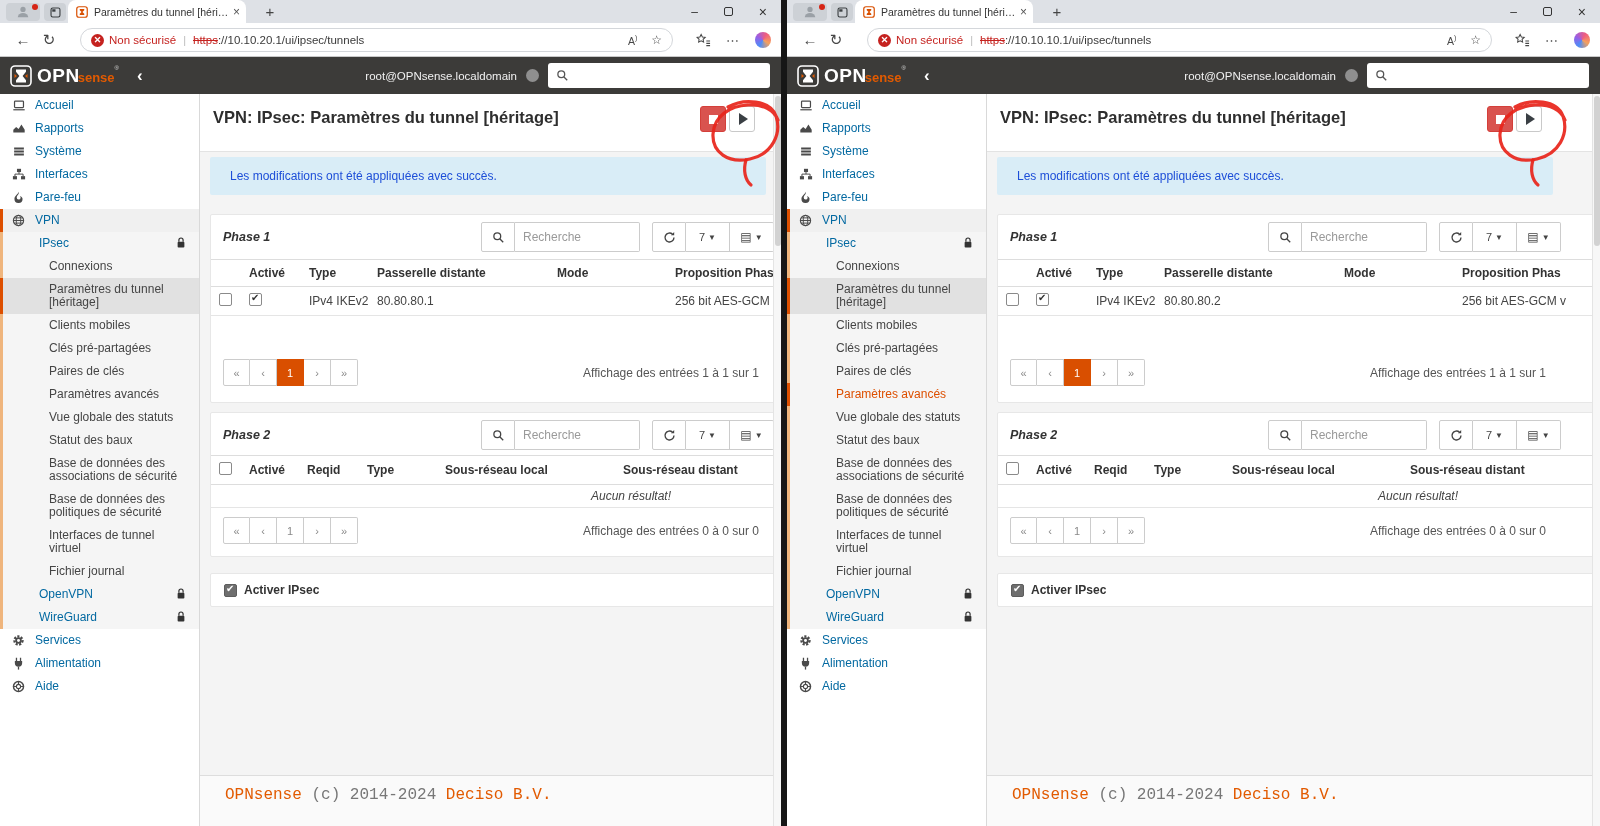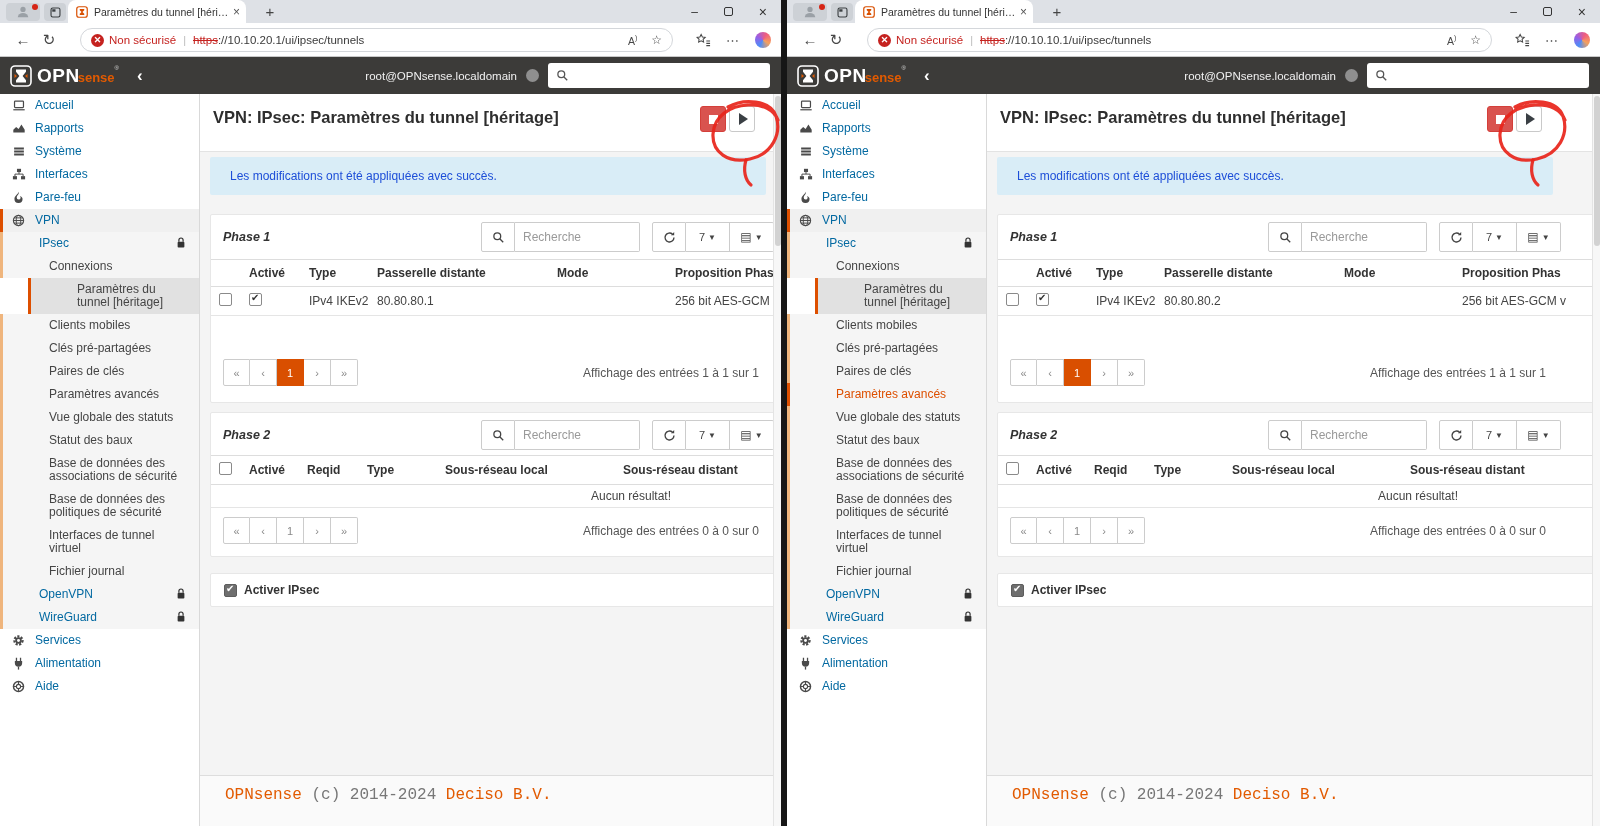--- a/index.html
+++ b/index.html
@@ -56,21 +56,21 @@
   .app-body { position:absolute; top:37px; left:0; right:0; bottom:0; }
   .sidebar { position:absolute; left:0; top:0; bottom:0; width:200px; background:#fff; border-right:1px solid #d9d9d9; overflow:hidden; }
   .side-item { display:flex; align-items:flex-start; padding:5px 10px 5px 9px; font-size:12px; color:#0369a1; line-height:13px; border-left:3px solid transparent; cursor:default; position:relative; }
   .side-item .s-ico { width:14px; height:13px; margin-right:9px; flex:none; display:inline-flex; align-items:center; }
   .side-item.lvl1 { padding-left:36px; }
   .side-item.lvl2 { padding-left:46px; color:#454545; }
   .side-item .lbl { flex:1; }
   .side-item .lock { position:absolute; right:12px; top:4px; }
   .side-item.vpn { background:#f5f5f5; border-left-color:#efb57d; }
   .side-item.vpn-head { border-left-color:#dd4f00; background:#f0f0f0; }
-  .side-item.selected { background:#e1e1e1; border-left-color:#dd4f00;margin-left:28px; }
+  .side-item.selected { background:#e1e1e1; border-left-color:#dd4f00; }
   .side-item.hovered { color:#dd4f00; border-left-color:#dd4f00; }
 
   .content { position:absolute; left:200px; top:0; right:0; bottom:0; background:#f4f4f4; overflow:hidden; }
   .title-bar { height:58px; background:#fff; border-bottom:1px solid #e3e3e3; position:relative; }
   .page-title { position:absolute; left:13px; top:14px; font-size:16.5px; font-weight:bold; color:#2e2e2e; }
   .hdr-buttons { position:absolute; left:500px; top:12px; display:flex; gap:3px; }
   .btn-stop { width:26px; height:26px; background:#d9534f; border:1px solid #d43f3a; border-radius:3px; display:flex; align-items:center; justify-content:center; }
   .btn-stop .sq { width:9px; height:9px; background:#fff; }
   .btn-play { width:26px; height:26px; background:#fff; border:1px solid #c9c9c9; border-radius:3px; display:flex; align-items:center; justify-content:center; }
   .btn-play .tri { width:0; height:0; border-left:9px solid #3a3f44; border-top:6px solid transparent; border-bottom:6px solid transparent; margin-left:2px; }
@@ -91,21 +91,21 @@
   .tbtn { height:30px; background:#fff; border:1px solid #ccc; display:flex; align-items:center; justify-content:center; font-size:11px; color:#444; gap:3px; }
   .tbtn.b1 { width:34px; border-radius:2px 0 0 2px; }
   .tbtn.b2 { width:44px; border-left:none; }
   .tbtn.b3 { width:44px; border-left:none; border-radius:0 2px 2px 0; }
   .caret { font-size:8px; color:#444; }
   .cols-glyph { font-size:12px; color:#444; }
 
   table.grid { width:840px; border-collapse:collapse; table-layout:fixed; }
   table.grid th { font-size:12px; font-weight:bold; color:#333; text-align:left; padding:6px 8px; border-top:1px solid #ddd; border-bottom:1px solid #ddd; white-space:nowrap; }
   table.grid td { font-size:12px; color:#444; padding:6px 8px; border-bottom:1px solid #e5e5e5; white-space:nowrap; }
-  .empty-cell { text-align:center; color:#555; padding:4px 8px !important; }
+  .empty-cell { text-align:center; color:#555; padding:4px 8px !important;font-style:italic; }
   .table-spacer { height:30px; }
   .pag-row { width:548px; display:flex; justify-content:space-between; align-items:center; padding:13px 0 16px 12px; }
   .pager { display:flex; }
   .pg { min-width:27px; height:27px; background:#fff; border:1px solid #ccc; border-left:none; display:flex; align-items:center; justify-content:center; font-size:11px; color:#8a8a8a; }
   .pg:first-child { border-left:1px solid #ccc; border-radius:2px 0 0 2px; }
   .pg:last-child { border-radius:0 2px 2px 0; }
   .pg.active { background:#d94f00; border-color:#d94f00; color:#fff; }
   .pag-summary { font-size:12px; color:#555; }
 
   .cb { width:13px; height:13px; border:1px solid #8a8a8a; border-radius:2px; background:#fff; display:inline-block; position:relative; }

